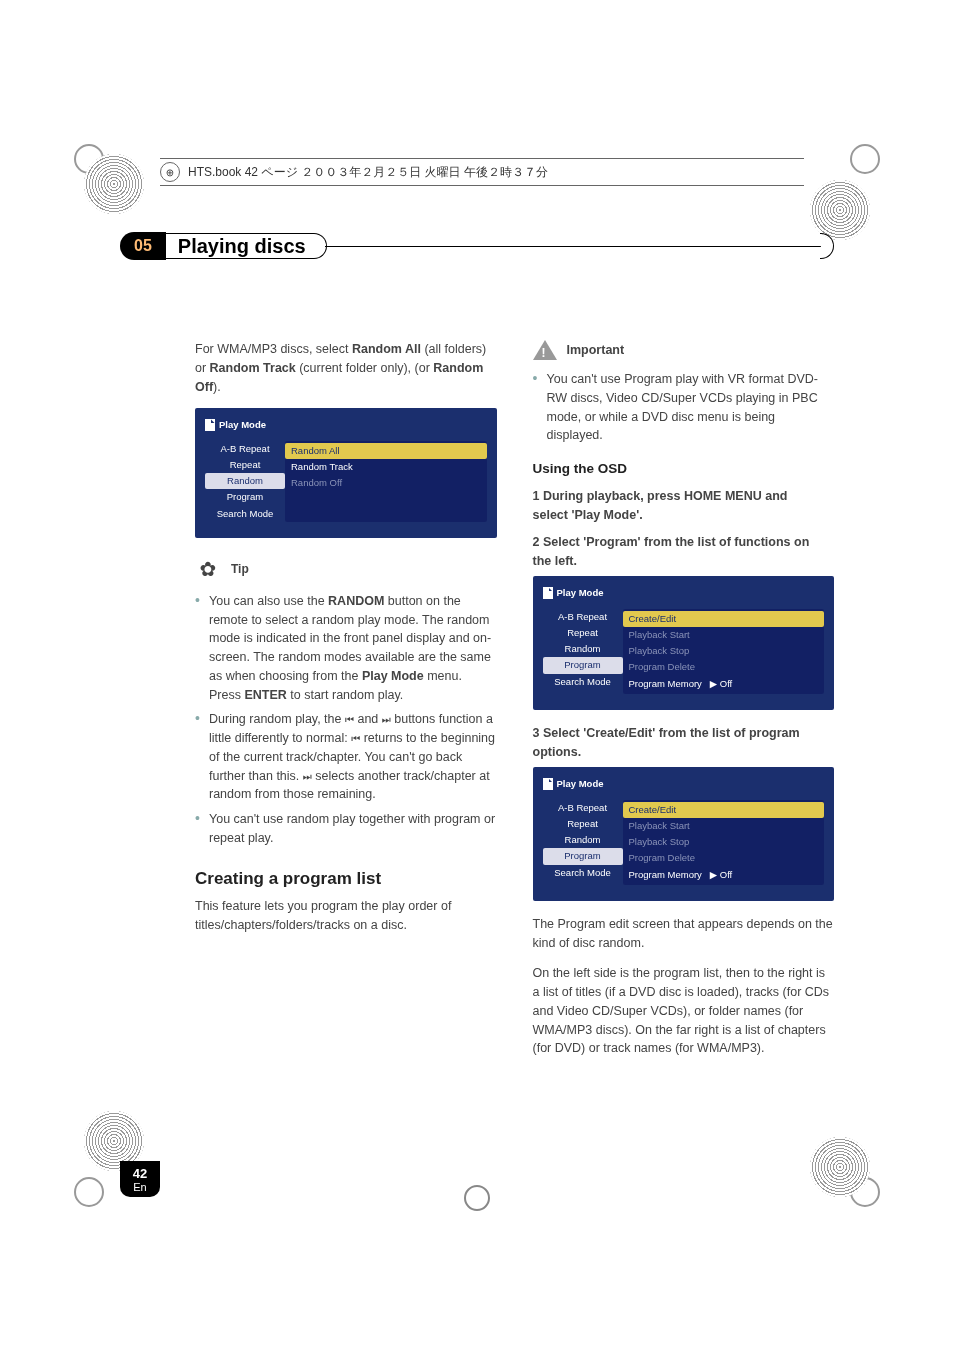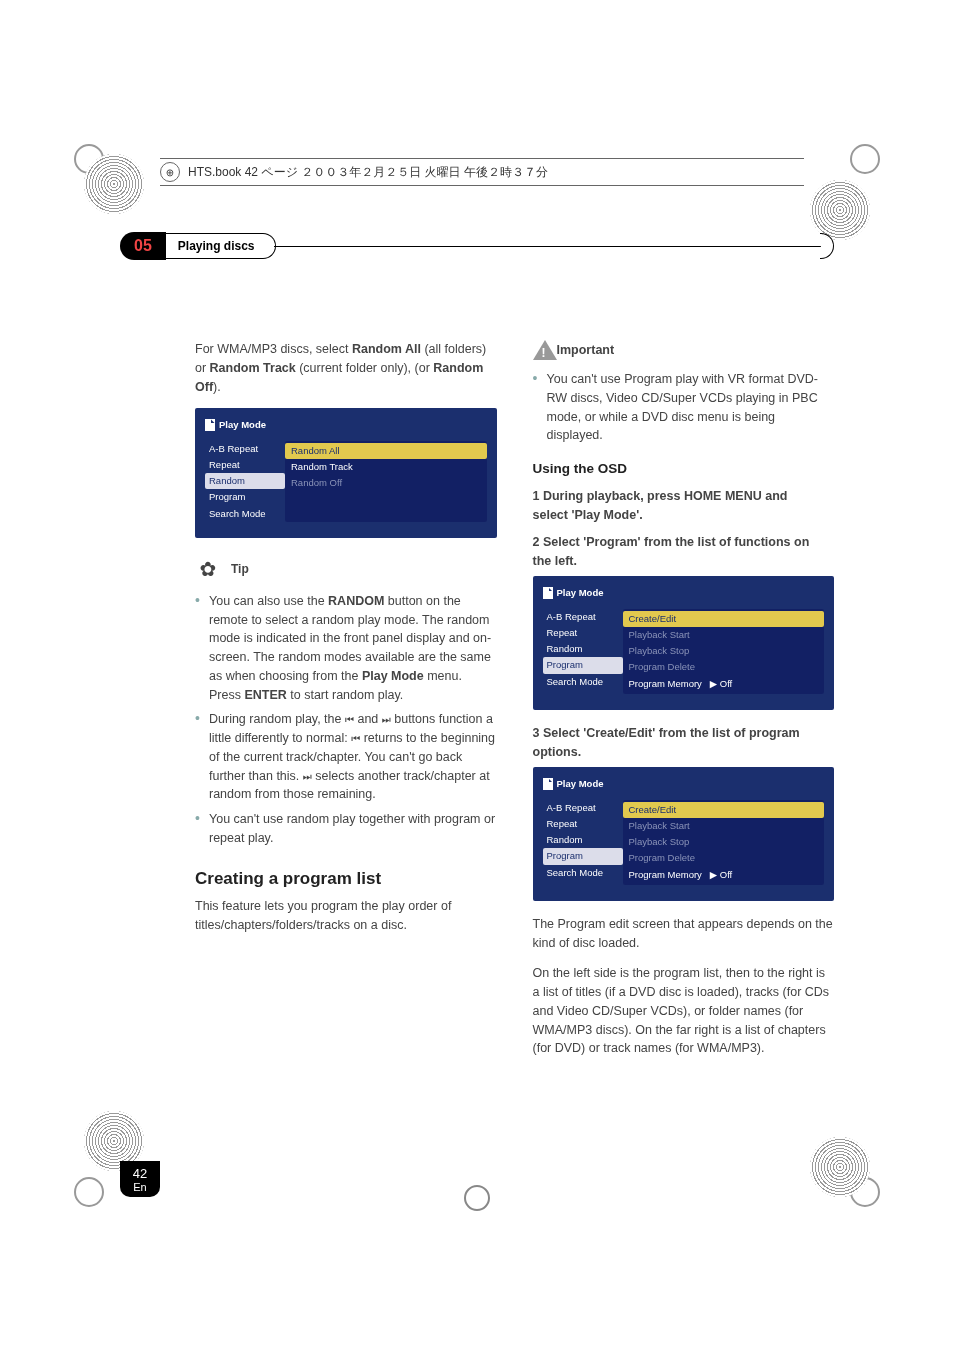--- a/index.html
+++ b/index.html
@@ -36,26 +36,26 @@
       padding: 3px 0;
       font-size: 12px;
     }
     .top-header .ic { width: 20px; height: 20px; border-radius:50%; border:1px solid #666; display:flex; align-items:center; justify-content:center; font-size:10px; }
 
     .section-bar {
       position:absolute; top:232px; left:120px; right:120px; height:28px;
       display:flex; align-items:center;
     }
     .section-num {
-      background:#000; color:#ef4444; font-weight:bold; font-size:16px;
+      background:#000; color:#fdba74; font-weight:bold; font-size:16px;
       padding: 3px 14px; border-radius: 14px 0 0 14px;
       line-height:22px;
     }
     .section-title {
-      background:#fff; color:#000; font-weight:bold; font-size:12px;
+      background:#fff; color:#000; font-weight:bold; font-size:20px;
       border:1px solid #000; border-left:none; border-radius:0 14px 14px 0;
       padding: 2px 20px 2px 12px; line-height:20px; flex:0 0 auto;
     }
     .section-line { flex:1; border-top:1px solid #000; margin-left:-2px; height:0; border-radius:0 14px 14px 0;}
     .section-end { width:14px; height:26px; border:1px solid #000; border-left:none; border-radius:0 14px 14px 0; content:''; margin-left:-1px; }
 
     .columns {
       position:absolute; top:340px; left:195px; right:120px; bottom:260px;
       display:flex; gap:36px;
       font-size:12.5px; line-height:1.5; color:#444;
@@ -65,35 +65,35 @@
     .para { margin-bottom:12px; }
     .bold { font-weight:bold; }
 
     .menu-box {
       background:#1b2f6e; color:#fff; border-radius:2px;
       padding:10px 10px 16px 10px; margin:6px 0 14px 0;
       font-size:9.5px; position:relative;
     }
     .menu-box .mb-title { font-weight:bold; font-size:9.5px; margin-bottom:8px; display:flex; align-items:center; gap:4px; }
     .menu-box .mb-row { display:flex; }
-    .menu-box .mb-left { width:80px; flex-shrink:0; }
+    .menu-box .mb-left { width:80px; flex-shrink:0;text-align:center; }
     .menu-box .mb-left div { padding:1px 4px; }
     .menu-box .mb-right { flex:1; background: rgba(0,0,80,0.3); border-radius:2px; padding:2px 0; }
     .menu-box .mb-right div { padding:1px 6px; }
     .menu-box .hl-left { background:#dcddea; color:#1b2f6e; border-radius:2px; }
     .menu-box .hl-right { background:#e2c94e; color:#1b2f6e; border-radius:2px; }
     .menu-box .dim { color:#8a93b8; }
     .doc-icon { width:10px; height:12px; background:#fff; display:inline-block; position:relative; }
     .doc-icon::after { content:''; position:absolute; top:0; right:0; width:4px; height:4px; background:#1b2f6e; clip-path: polygon(0 0, 100% 100%, 0 100%); }
 
     .tip-row { display:flex; align-items:center; gap:10px; margin:18px 0 10px 0; }
     .tip-gear { width:26px; height:26px; display:flex; align-items:center; justify-content:center; font-size:20px; }
     .tip-label { font-weight:bold; font-size:12px; }
 
-    .imp-row { display:flex; align-items:center; margin-bottom:10px; }
+    .imp-row { display:flex; align-items:center; gap:10px; margin-bottom:10px; }
     .imp-tri {
       width:0; height:0;
       border-left:12px solid transparent; border-right:12px solid transparent;
       border-bottom:20px solid #999; position:relative;
     }
     .imp-tri::after { content:'!'; position:absolute; top:4px; left:-3px; color:#fff; font-weight:bold; font-size:12px; }
 
     ul.bullets { list-style:none; padding-left:0; }
     ul.bullets > li { position:relative; padding-left:14px; margin-bottom:6px; }
     ul.bullets > li::before { content:'•'; position:absolute; left:0; color:#8aa; font-size:14px; line-height:1.2; }
@@ -104,21 +104,21 @@
     .step { font-size:12.5px; font-weight:bold; margin:8px 8px 6px 0; }
 
     .arrow-btn { display:inline-block; font-size:10px; vertical-align:middle; }
 
     .page-footer {
       position:absolute; bottom:154px; left:120px;
       width:40px; height:36px; background:#000; color:#fff;
       display:flex; flex-direction:column; align-items:center; justify-content:center;
       border-radius:0 0 10px 10px; font-size:11px;
     }
-    .page-footer .pnum { font-weight:normal; font-size:13px; }
+    .page-footer .pnum { font-weight:bold; font-size:13px; }
 
     .center-cross { position:absolute; bottom:140px; left:50%; transform:translateX(-50%); }
     .center-cross .ring { width:26px; height:26px; border:2px solid #888; border-radius:50%; position:relative; }
   </style>
 </head>
 <body>
 
 <div class="crop tl"></div>
 <div class="crop tr"></div>
 <div class="crop bl"></div>
@@ -244,21 +244,21 @@
         <div class="mb-right">
           <div class="hl-right">Create/Edit</div>
           <div class="dim">Playback Start</div>
           <div class="dim">Playback Stop</div>
           <div class="dim">Program Delete</div>
           <div><span>Program Memory</span>&nbsp;&nbsp;&nbsp;▶ <span>Off</span></div>
         </div>
       </div>
     </div>
 
-    <p class="para">The Program edit screen that appears depends on the kind of disc loaded.</p>
+    <p class="para">The Program edit screen that appears depends on the kind of disc random.</p>
     <p class="para">On the left side is the program list, then to the right is a list of titles (if a DVD disc is loaded), tracks (for CDs and Video CD/Super VCDs), or folder names (for WMA/MP3 discs). On the far right is a list of chapters (for DVD) or track names (for WMA/MP3).</p>
   </div>
 </div>
 
 <div class="page-footer">
   <div class="pnum">42</div>
   <div>En</div>
 </div>
 
 <div class="center-cross">

